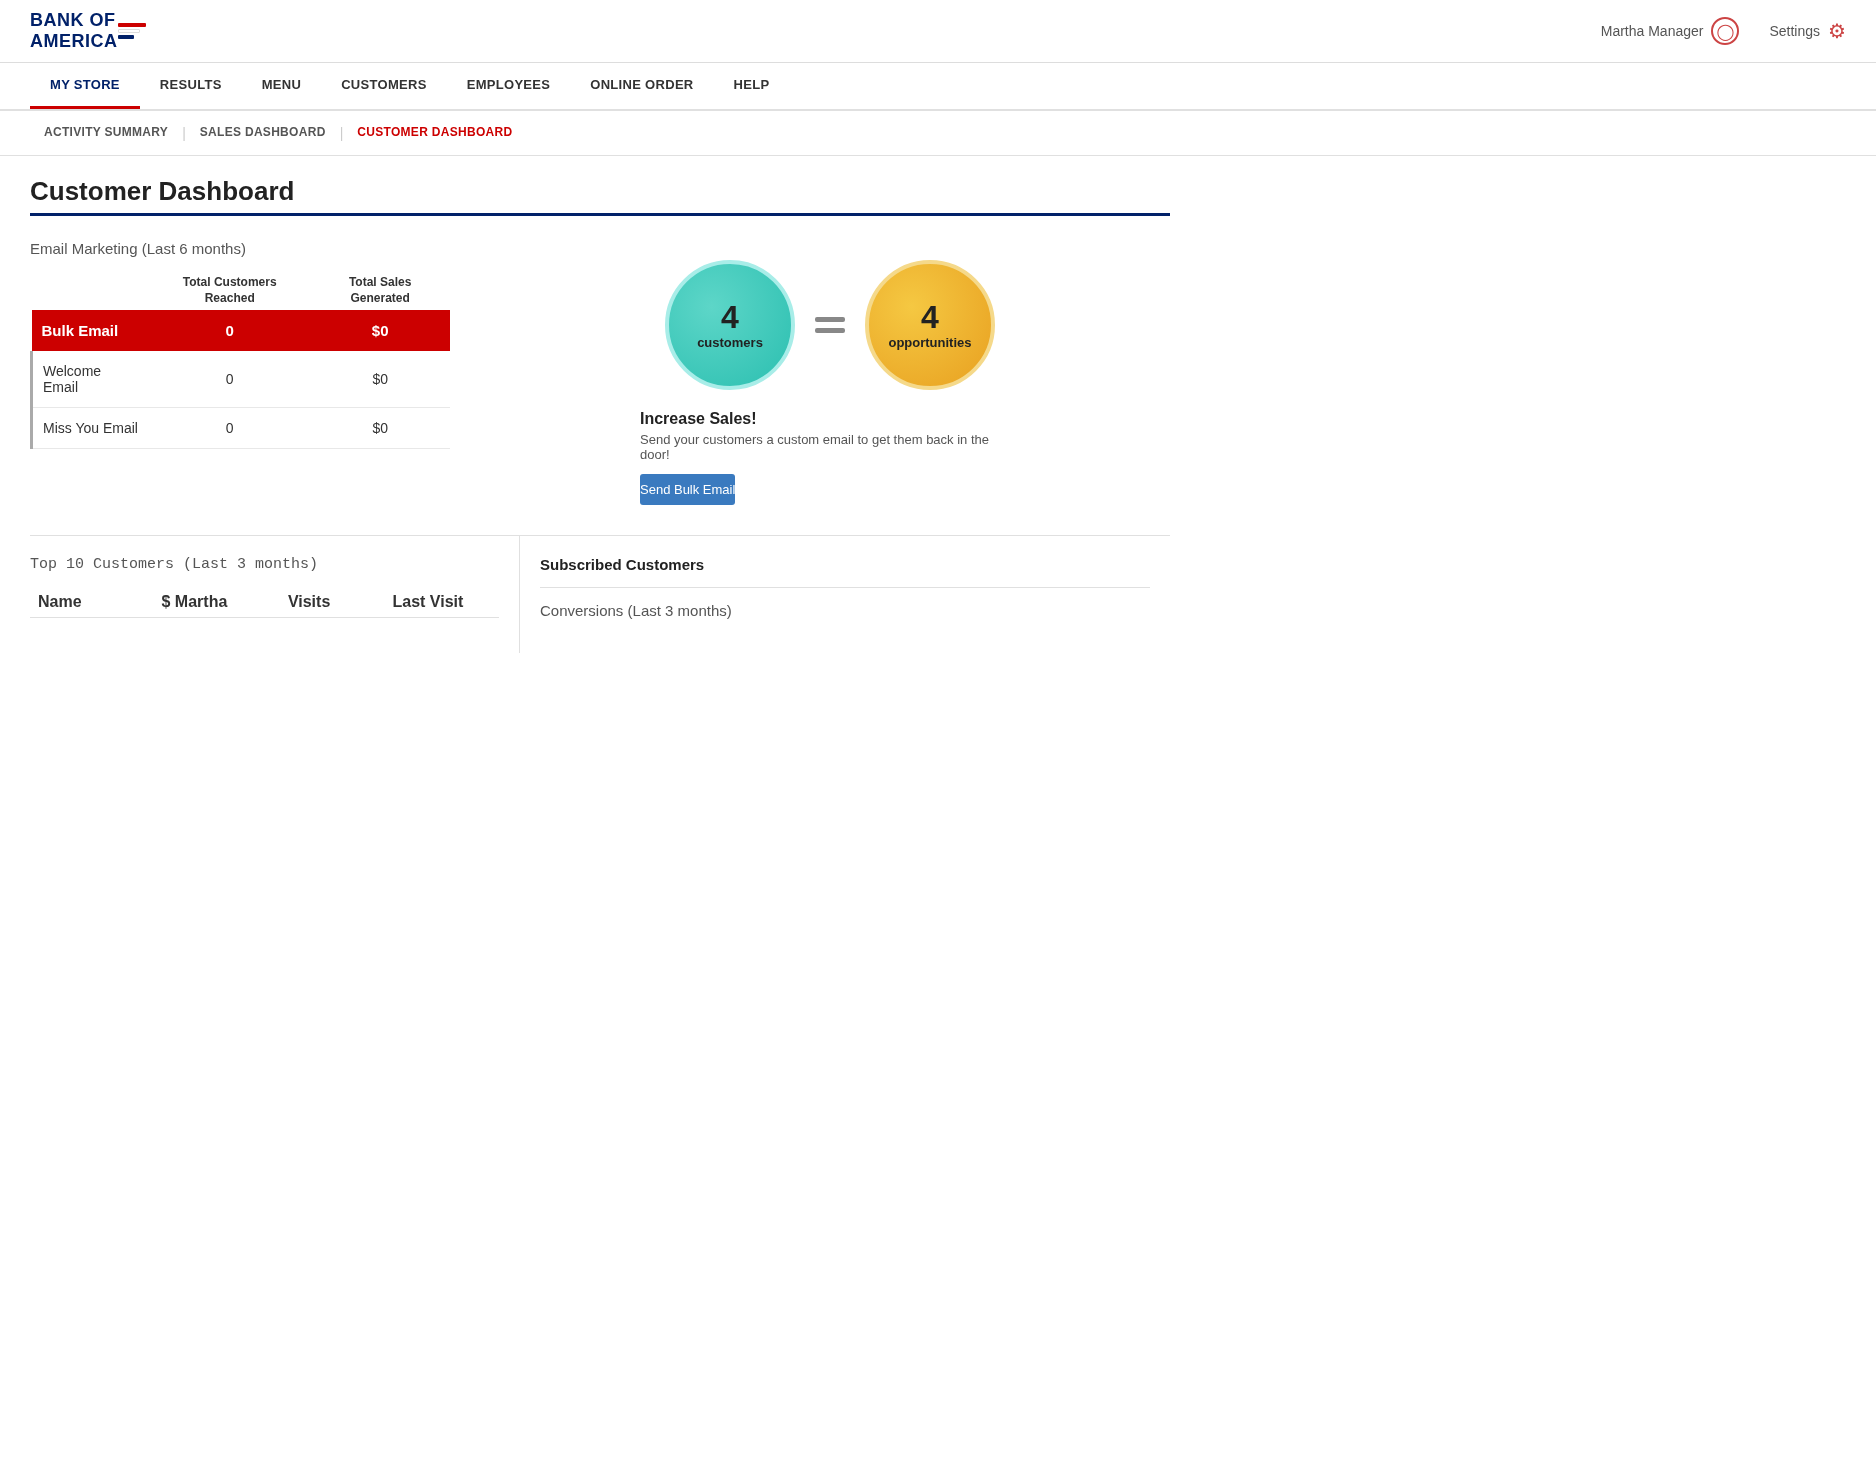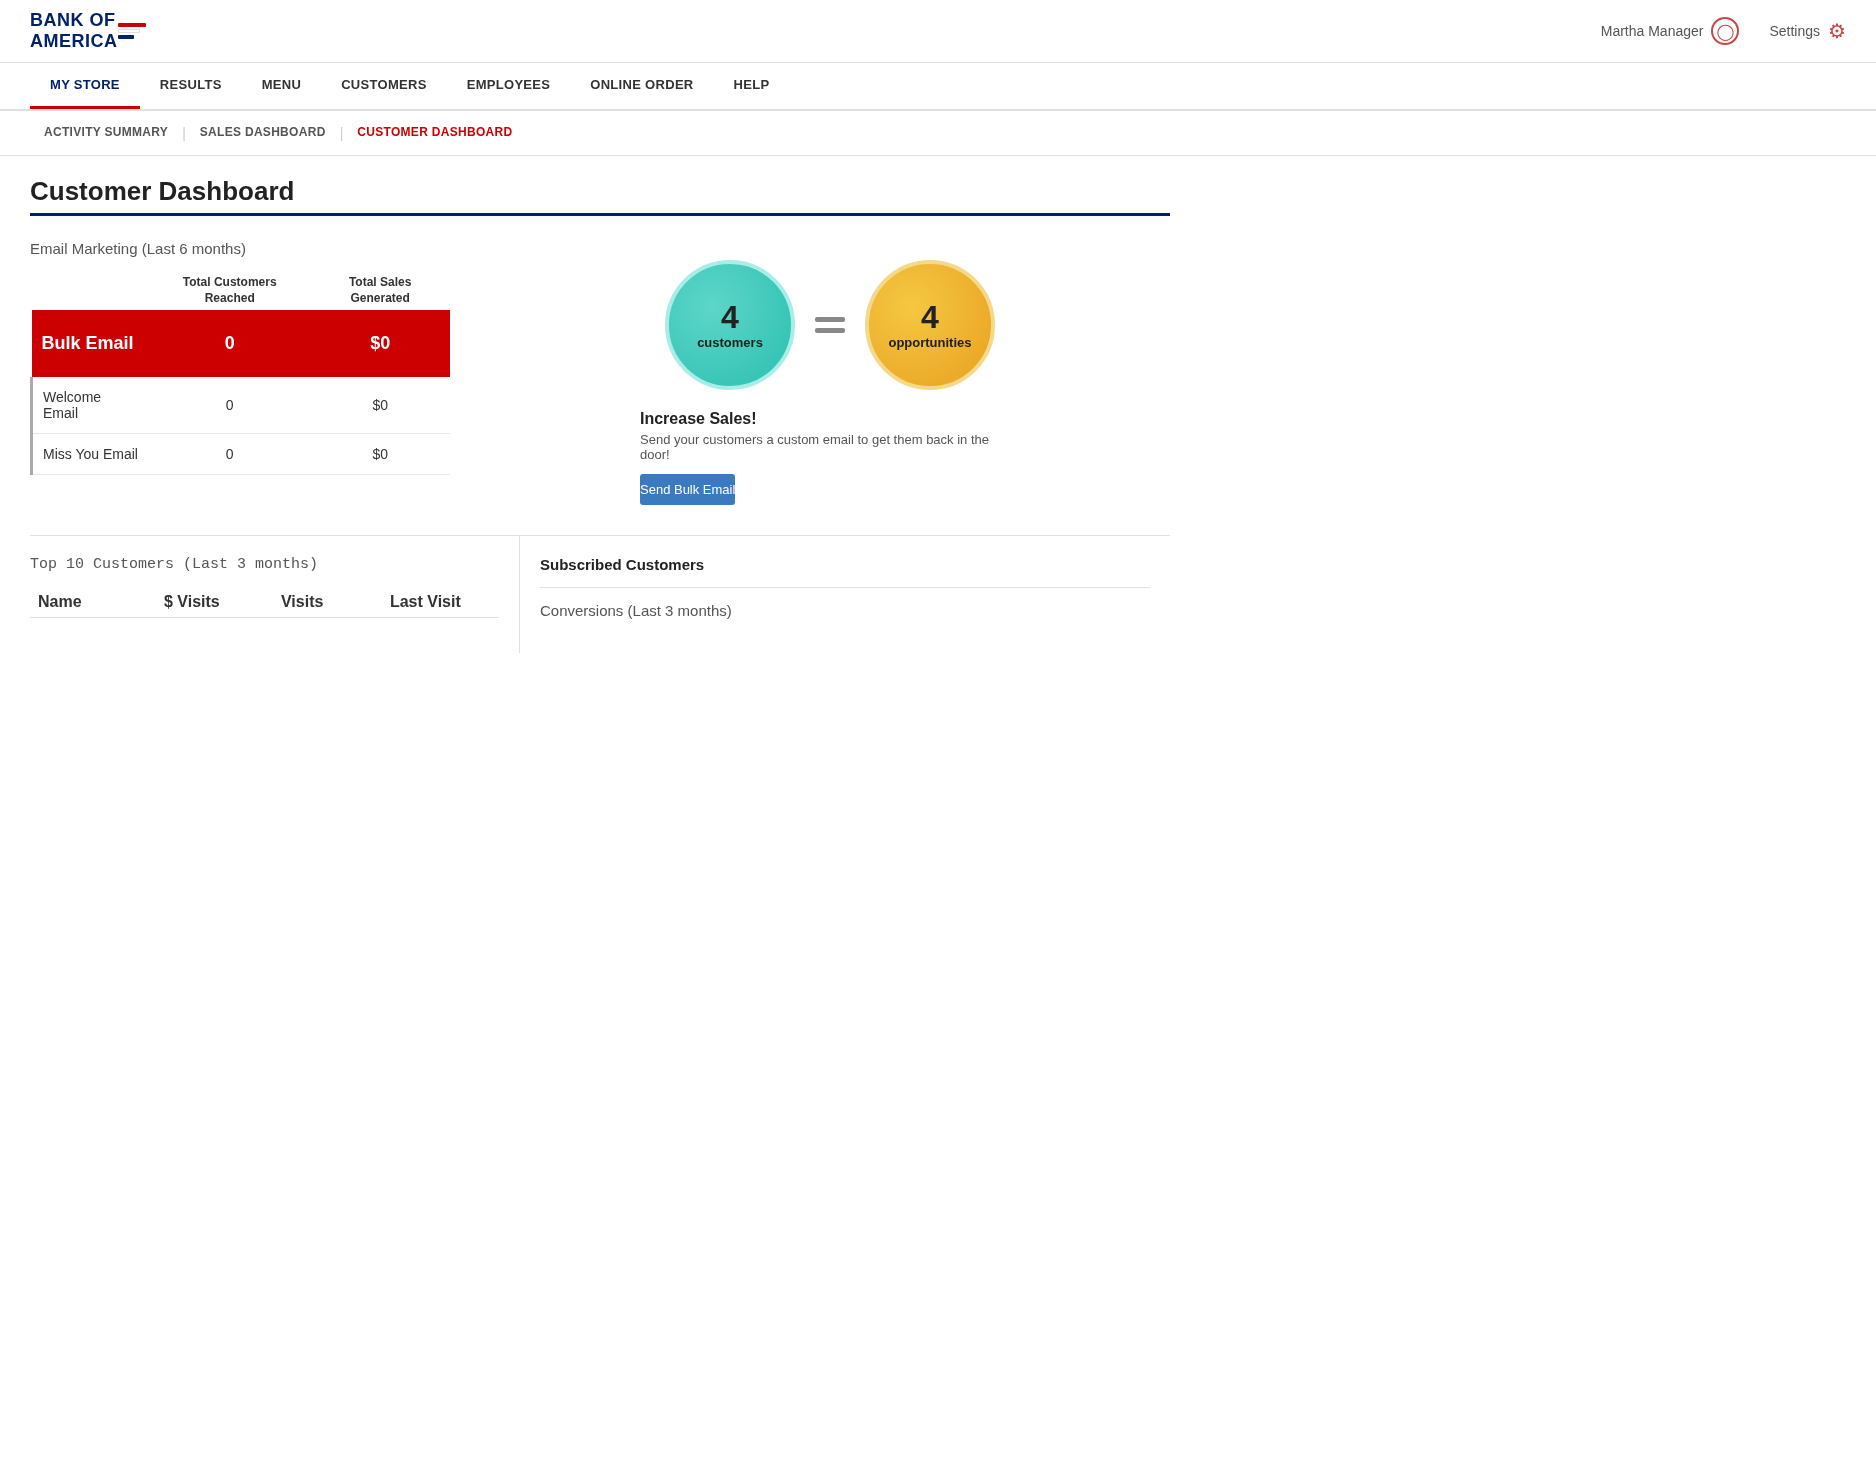--- a/index.html
+++ b/index.html
@@ -162,23 +162,23 @@
       line-height: 1.3;
     }
     .email-table thead th:first-child { text-align: left; }
 
     .bulk-row {
       background: #c00;
       color: #fff;
       position: relative;
     }
     .bulk-row td {
-      padding: 23px 10px;
-      font-weight: bold;
-      font-size: 18px;
+      padding: 12px 10px;
+      font-weight: bold;
+      font-size: 15px;
     }
     .bulk-row td:first-child { text-align: left; }
     .bulk-row td:not(:first-child) { text-align: center; }
 
     .email-row td {
       padding: 12px 10px;
       font-size: 14px;
       border-bottom: 1px solid #e8e8e8;
     }
     .email-row td:first-child { 
@@ -453,21 +453,21 @@
 
     <div class="top-customers">
       <div class="bottom-section-title">
         <span>Top 10 Customers</span>
         <span>(Last 3 months)</span>
       </div>
       <table class="customers-table">
         <thead>
           <tr>
             <th>Name</th>
-            <th style="text-align:center;">$ Visits</th>
+            <th style="text-align:center;">$ Martha</th>
             <th style="text-align:center;">Visits</th>
             <th style="text-align:center;">Last Visit</th>
           </tr>
         </thead>
         <tbody>
           
         </tbody>
       </table>
     </div>
 

